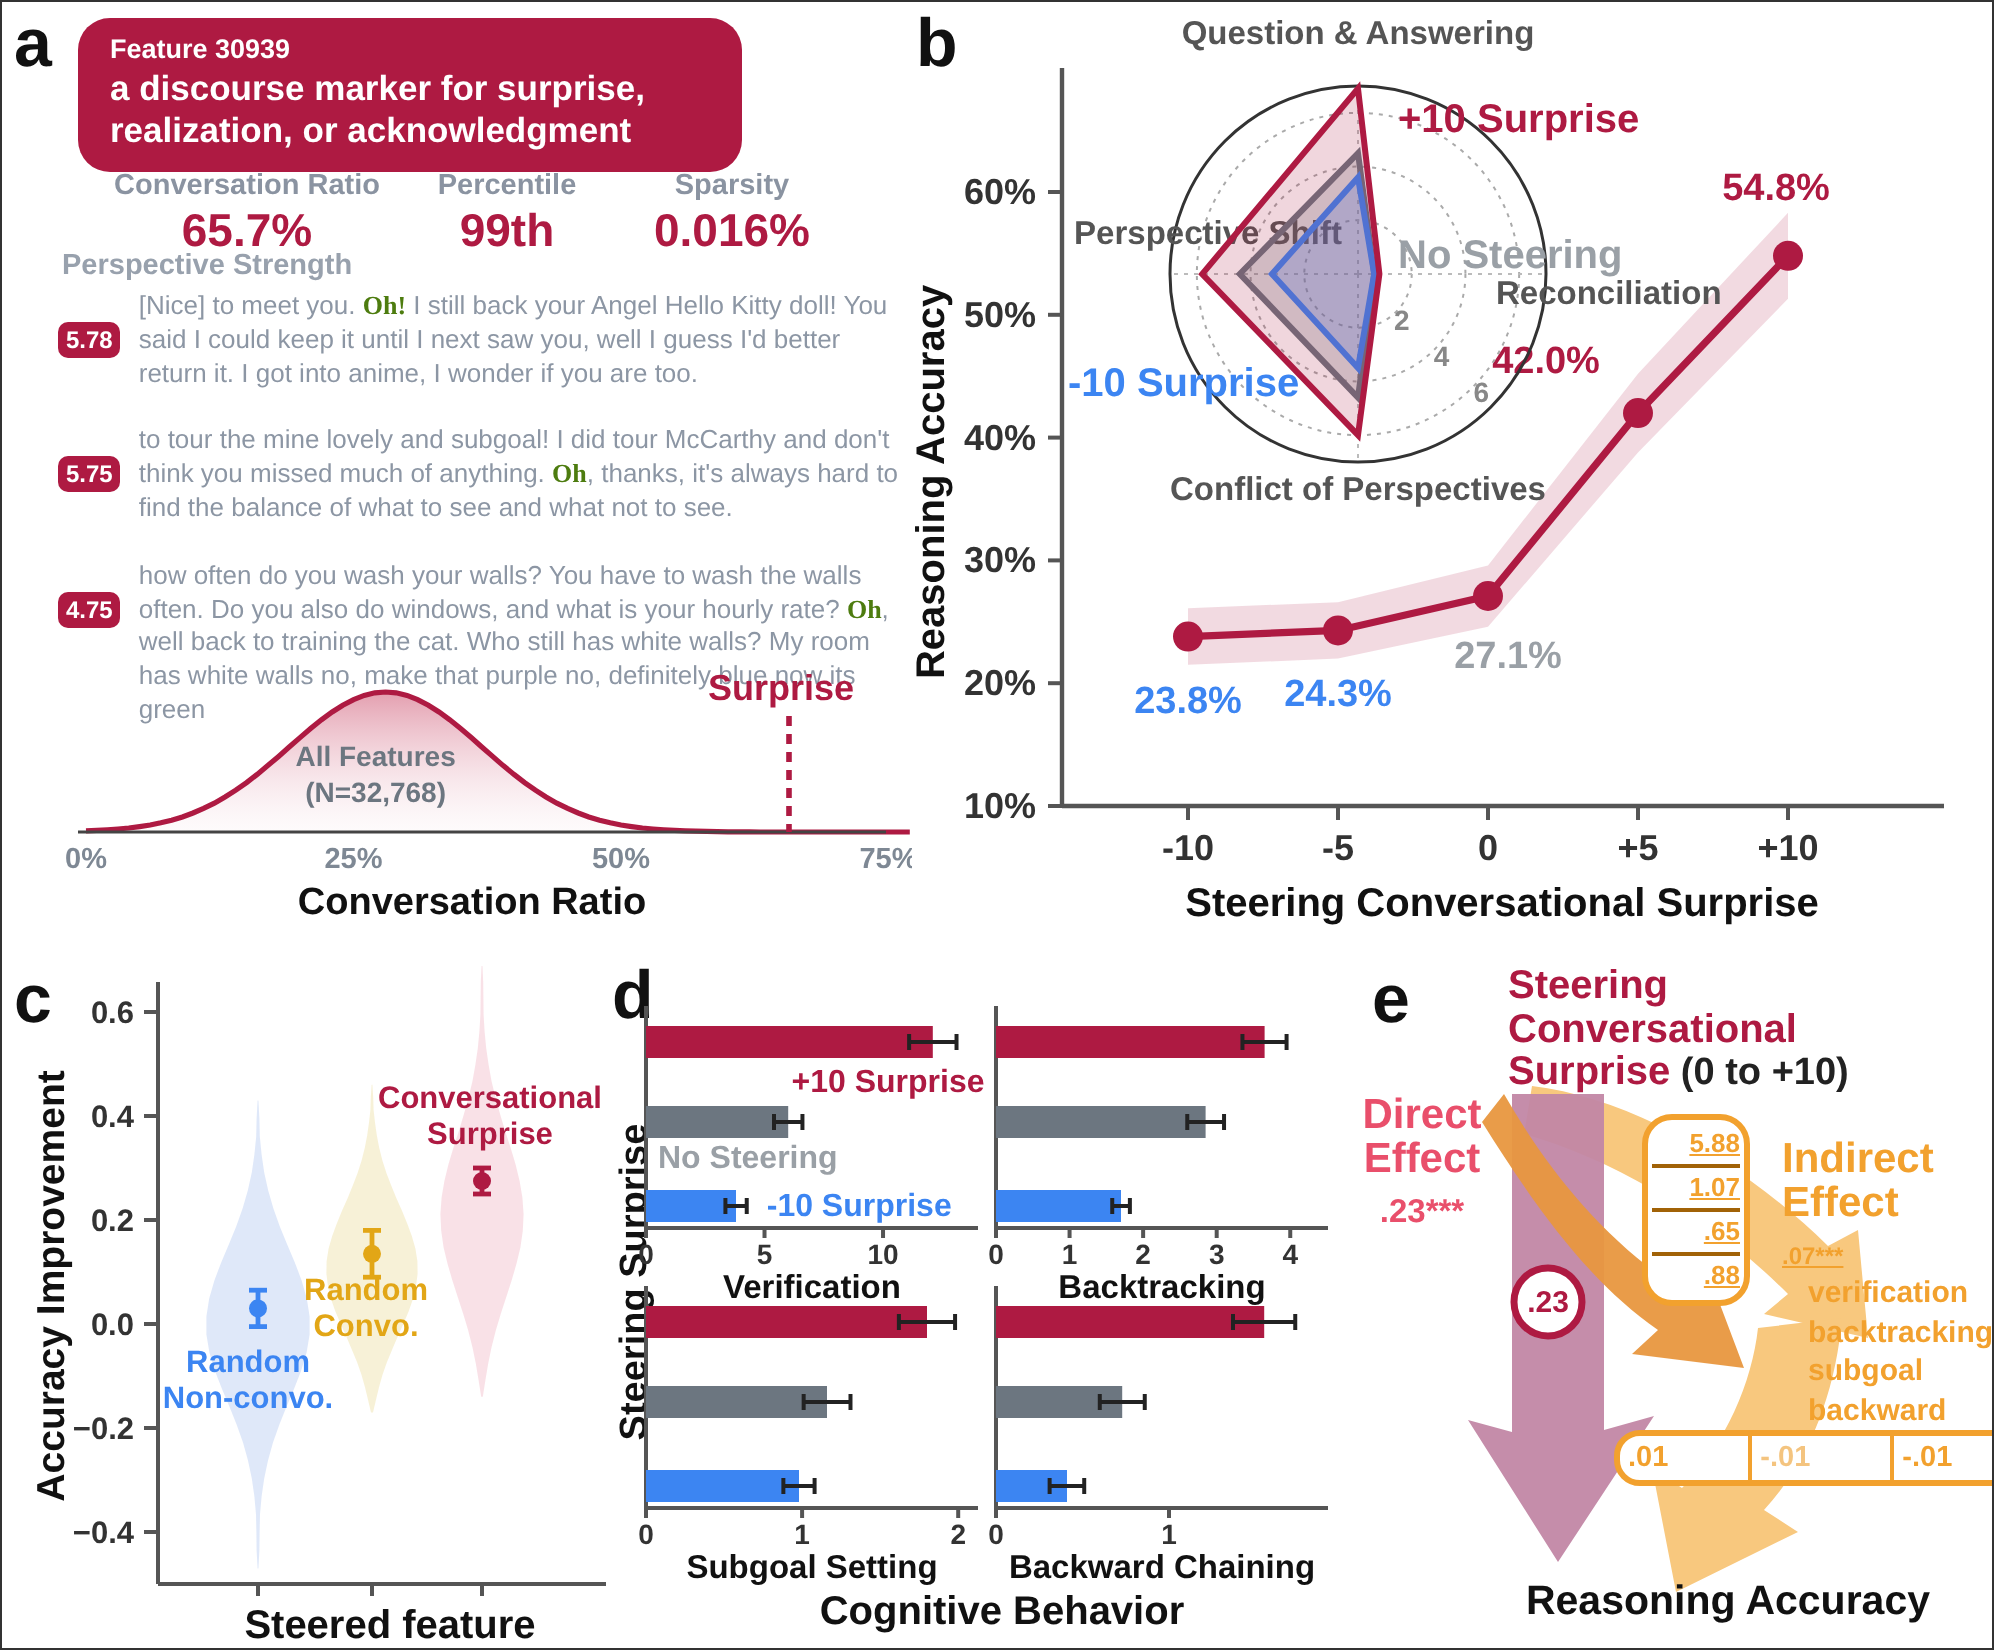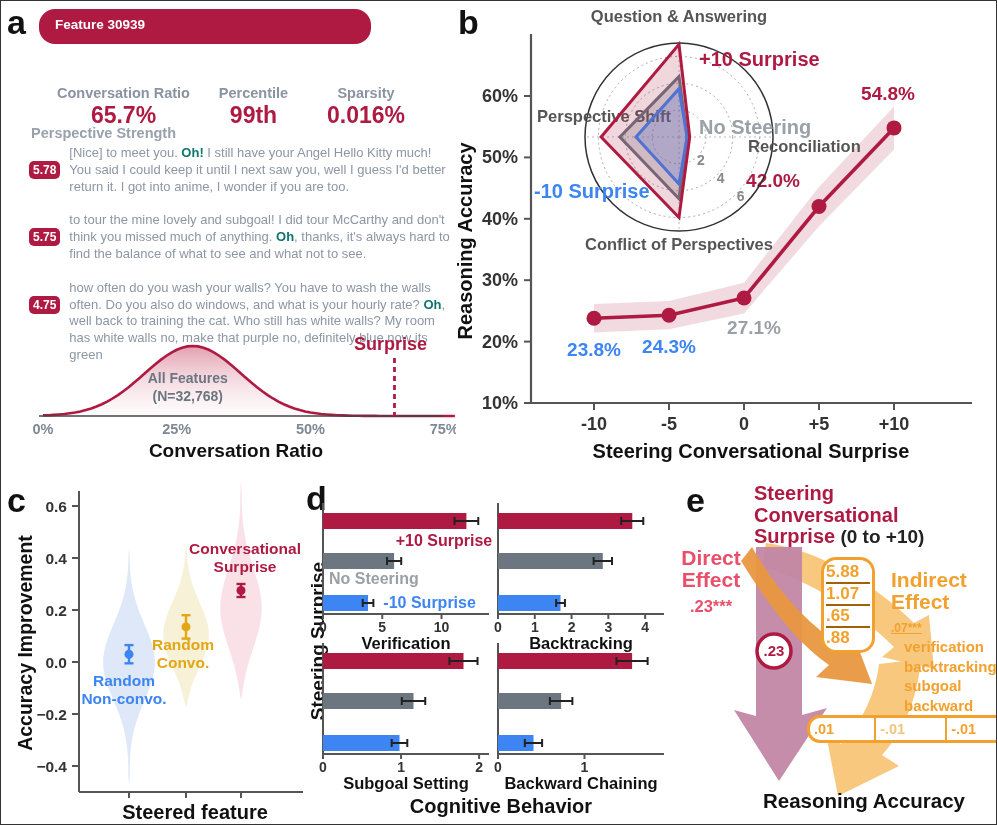--- a/index.html
+++ b/index.html
@@ -12,70 +12,71 @@
   .a-desc{font-size:17.5px;font-weight:bold;line-height:21px;}
   .a-stats{position:absolute;left:40px;top:84px;width:400px;display:flex;}
   .a-stat{text-align:center;}
   .a-stat .lb{font-size:14.5px;font-weight:bold;color:#8A93A1;}
   .a-stat .vl{font-size:23px;font-weight:bold;color:#AE1A42;margin-top:1px;}
   .a-act{position:absolute;left:30px;top:124px;font-size:14.5px;color:#98A1AD;font-weight:bold;}
   .a-ex{position:absolute;left:28px;top:144px;width:424px;}
   .a-row{display:flex;align-items:flex-start;margin-bottom:17px;}
   .a-badge{flex:0 0 auto;background:#AE1A42;color:#fff;font-size:12px;font-weight:bold;border-radius:5px;padding:2px 4px;margin-right:9px;margin-top:16px;}
   .a-txt{font-size:13px;color:#8C96A4;line-height:16.8px;width:382px;}
-  .a-txt b{color:#0f766e;font-weight:bold;}
+  .a-txt b{color:#4d7c0f;font-weight:bold;font-family:Liberation Serif, serif;}
   svg text{font-family:"Liberation Sans",sans-serif;}
   
   .e-title{position:absolute;left:83px;top:2px;width:250px;font-size:20px;font-weight:800;color:#AE1A42;line-height:21.5px;}
   .e-title .sfx{color:#222;font-weight:600;font-size:19px;}
   .e-direct{position:absolute;left:-2px;top:66px;width:84px;text-align:center;color:#E94F6B;font-weight:800;font-size:21px;line-height:22px;}
   .e-direct .val{font-size:16.5px;margin-top:4px;font-weight:bold;}
   .e-indirect{position:absolute;left:220px;top:88px;width:118px;text-align:left;color:#F2A12E;font-weight:800;font-size:21px;line-height:22px;}
   .e-indirect .val{font-size:12px;margin-top:4px;font-weight:bold;text-decoration:underline;}
   .e-meds{position:absolute;left:233px;top:156px;font-size:15px;line-height:19.5px;color:#F2A12E;font-weight:600;}
   .e-pill{position:absolute;left:150px;top:76px;width:44px;background:#fff;border:3px solid #F2A12E;border-radius:15px;padding:2px;display:flex;flex-direction:column;}
-  .e-pill .cell{font-size:17px;font-weight:bold;color:#F2A12E;text-align:left;height:20px;line-height:20px;}
+  .e-pill .cell{font-size:13px;font-weight:bold;color:#F2A12E;text-align:right;height:20px;line-height:20px;text-decoration:underline;}
   .e-pill .cell + .cell{border-top:2px solid #a16207;}
   .e-bot{position:absolute;left:136px;top:234px;display:flex;background:#fff;border:3px solid #F2A12E;border-radius:13px;overflow:hidden;gap:36px;}
   .e-bot .cell{font-size:14.5px;font-weight:bold;color:#F2A12E;padding:2px 4px;line-height:18px;}
   .e-bot .cell + .cell{border-left:2px solid #F2A12E;}
   .e-bot .cell.light{color:#F4C47F;}
   .e-outcome{position:absolute;left:62px;top:308px;width:262px;text-align:center;font-size:20.5px;font-weight:800;color:#111;}
   .rot-label{position:absolute;text-align:center;font-weight:800;color:#111;transform:rotate(-90deg);}
   .d-xlabel{position:absolute;left:70px;top:314px;width:260px;text-align:center;font-size:20px;font-weight:800;color:#111;}
 </style>
 </head>
 <body>
 
 <div class="fig">
 
   <section class="panel" style="left:0;top:0;width:455px;height:480px;">
     <div class="pletter" style="left:6px;top:4px;">a</div>
     <div class="a-header">
       <div class="a-feat">Feature 30939</div>
+      <div class="a-desc">a discourse marker for surprise, realization, or acknowledgment</div>
     </div>
     <div class="a-stats" id="a-stats">
         <div class="a-stat" style="width: 165px;">
           <div class="lb">Conversation Ratio</div>
           <div class="vl">65.7%</div>
         </div>
         <div class="a-stat" style="width: 95px;">
           <div class="lb">Percentile</div>
           <div class="vl">99th</div>
         </div>
         <div class="a-stat" style="width: 130px;">
           <div class="lb">Sparsity</div>
           <div class="vl">0.016%</div>
         </div>
       </div>
     <div class="a-act">Perspective Strength</div>
     <div class="a-ex" id="a-examples">
         <div class="a-row">
           <span class="a-badge">5.78</span>
-          <span class="a-txt"><span>[Nice] to meet you. </span><b>Oh!</b><span> I still have your Angel Hello Kitty much! You said I could keep it until I next saw you, well I guess I'd better return it. I got into anime, I wonder if you are too.</span></span>
+          <span class="a-txt"><span>[Nice] to meet you. </span><b>Oh!</b><span> I still back your Angel Hello Kitty doll! You said I could keep it until I next saw you, well I guess I'd better return it. I got into anime, I wonder if you are too.</span></span>
         </div>
         <div class="a-row">
           <span class="a-badge">5.75</span>
           <span class="a-txt"><span>to tour the mine    lovely and subgoal! I did tour McCarthy and don't think you missed much of anything. </span><b>Oh</b><span>, thanks, it's always hard to find the balance of what to see and what not to see.</span></span>
         </div>
         <div class="a-row">
           <span class="a-badge">4.75</span>
           <span class="a-txt"><span>how often do you wash your walls? You have to wash the walls often. Do you also do windows, and what is your hourly rate? </span><b>Oh</b><span>, well back to training the cat. Who still has white walls? My room has white walls    no, make that purple    no, definitely blue    now its green</span></span>
         </div>
       </div>

